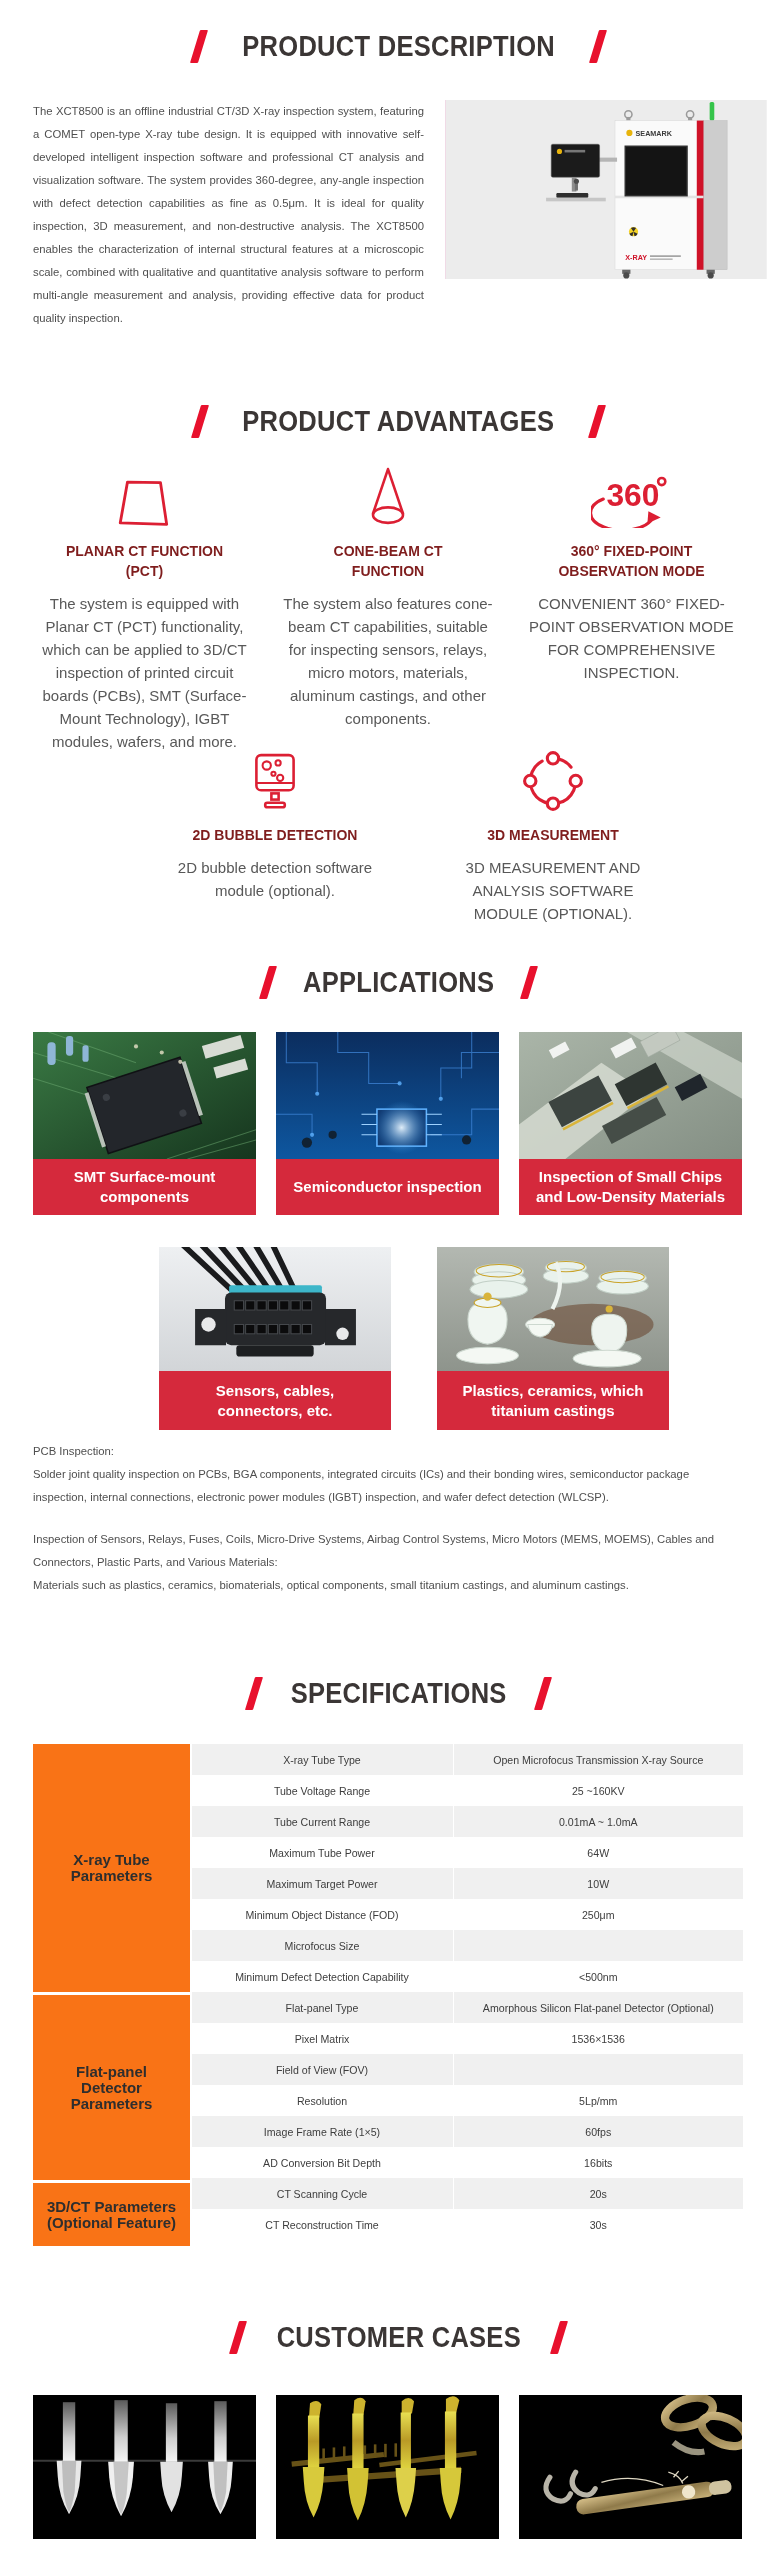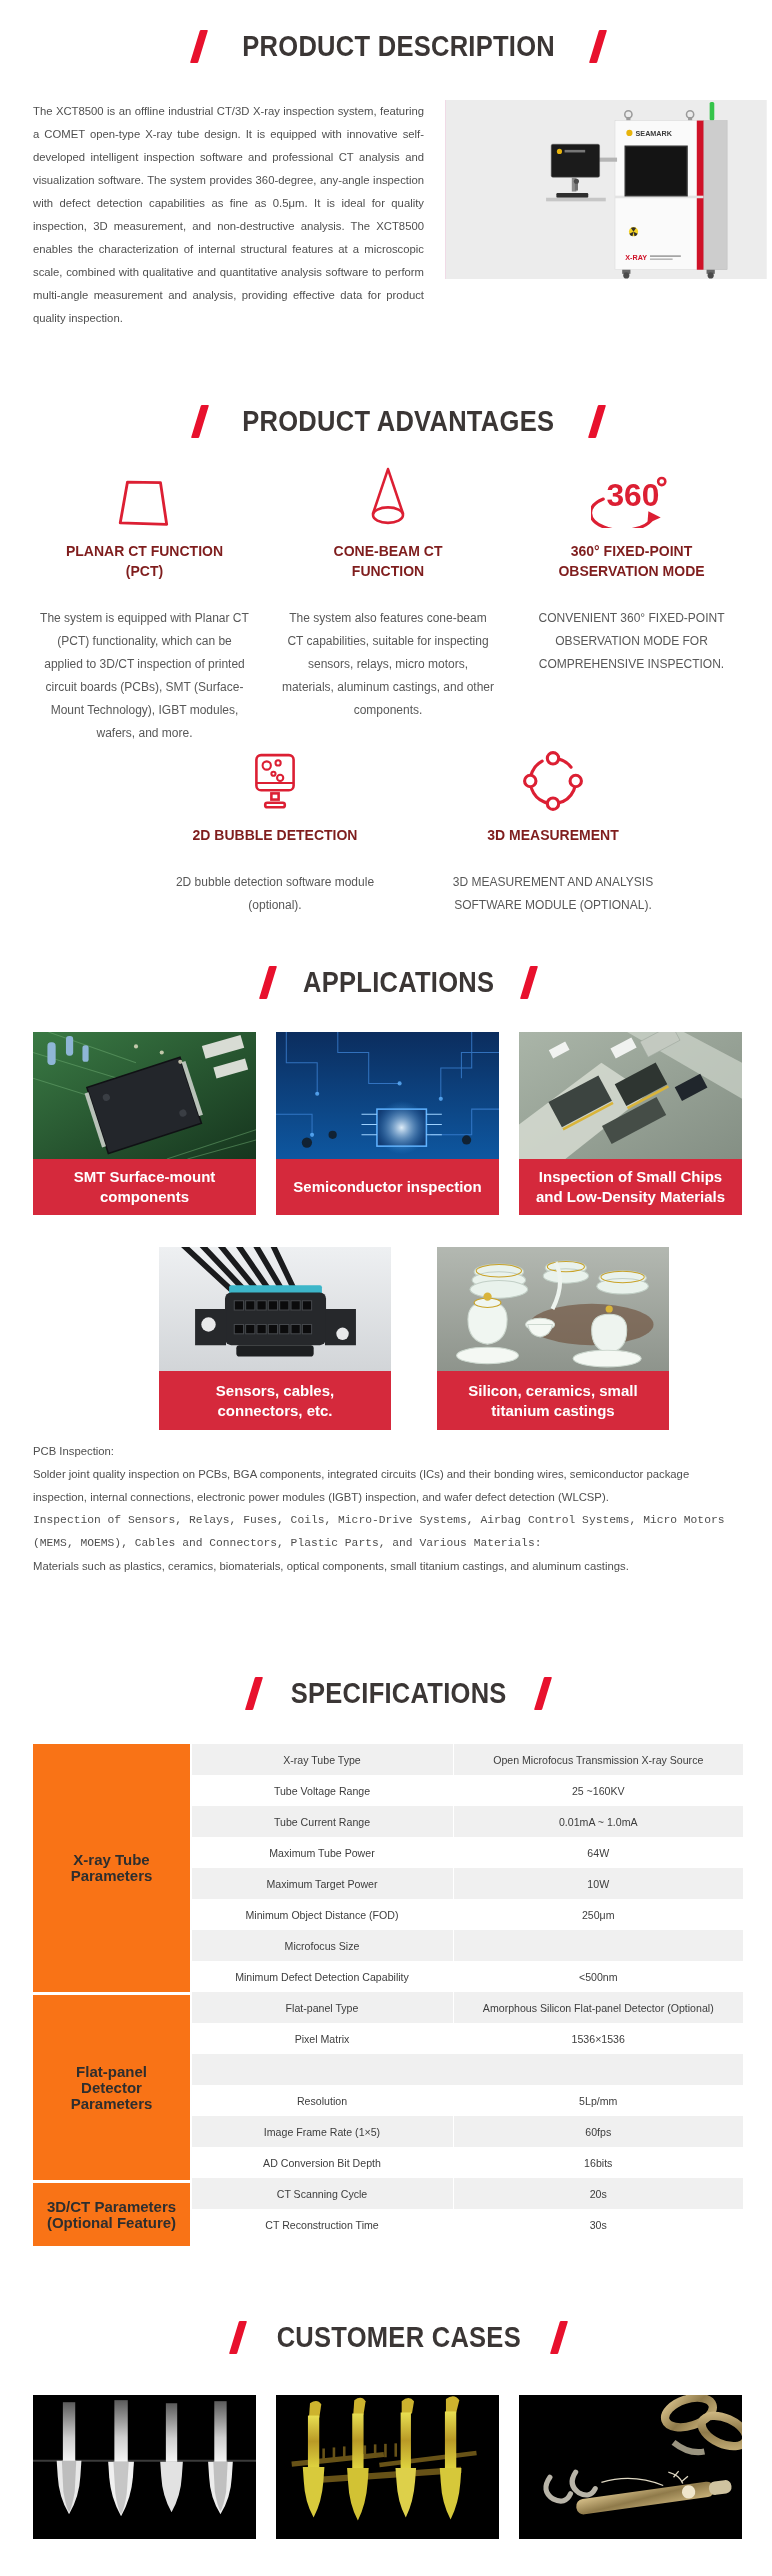--- a/index.html
+++ b/index.html
@@ -17,34 +17,34 @@
   .machine-img{float:right;width:298px;height:179px;margin-left:21px;margin-bottom:5.2px;background:#f9a8d4;}
 
   
   .adv-row1{position:absolute;top:466px;left:33px;width:710px;display:flex;justify-content:space-between;}
   .adv-row2{position:absolute;top:750px;left:33px;width:710px;height:170px;}
   .adv-item{width:223px;text-align:center;}
   .adv-item.abs2a{position:absolute;left:126px;top:0;width:232px;}
   .adv-item.abs2b{position:absolute;left:404px;top:0;width:232px;}
   .adv-icon{height:62px;display:flex;align-items:flex-end;justify-content:center;}
   .adv-title{margin-top:14.4px;font-weight:700;font-size:14px;line-height:19.6px;color:#7f1d1d;white-space:pre-line;}
-  .adv-text{margin-top:25px;font-size:12px;line-height:23px;color:#585858;padding:0 4.1px;}
+  .adv-text{margin-top:10px;font-size:15px;line-height:23px;color:#585858;padding:0 4.1px;}
 
   
   .app-row1{position:absolute;top:1032px;left:33px;width:710px;display:flex;gap:20px;}
   .app-row2{position:absolute;top:1247px;left:33px;width:710px;height:242px;}
   .app-card{width:223px;}
   .app-card.r2a{position:absolute;left:126px;top:0;width:232px;}
   .app-card.r2b{position:absolute;left:404px;top:0;width:232px;}
   .app-img{height:127px;position:relative;overflow:hidden;background:#223;}
   .app-row2 .app-img{height:124px;}
   .app-label{background:#d5293c;color:#fff;display:flex;align-items:center;justify-content:center;text-align:center;font-weight:700;font-size:15px;line-height:19.6px;padding:0 6.2px;box-sizing:border-box;height:56px;white-space:pre-line;}
   .app-row2 .app-label{height:59px;}
   .pcb-block{position:absolute;top:1440px;left:33px;width:710px;font-size:11.3px;line-height:23px;color:#4f4f4f;}
-  .pcb-block .sub2{font-family:Liberation Mono, monospace;}
+  .pcb-block .sub2{margin-top:19px;}
 
   
   .spec-table{position:absolute;top:1744px;left:33px;width:710px;display:flex;}
   .tgroups{width:157px;margin-right:1.5px;flex:0 0 auto;}
   .tgroup{background:#f97316;display:flex;align-items:center;justify-content:center;text-align:center;font-size:15px;line-height:16px;color:#2e2e2e;padding:0 12.4px;box-sizing:border-box;font-weight:bold;}
   .tg1{height:248px;margin-bottom:3.1px;}
   .tg2{height:185px;margin-bottom:3.1px;}
   .tg3{height:63px;}
   .trows{flex:1;}
   .trow{display:flex;height:31px;}
@@ -395,21 +395,21 @@
           </g>
           <g fill="#f4f8f3" stroke="#cdd8cf" stroke-width="2">
             <ellipse cx="200" cy="150" rx="28" ry="12"></ellipse>
               <path d="M176 150 q4 22 24 24 q20 -2 24 -24z"></path>
             <ellipse cx="98" cy="210" rx="60" ry="16"></ellipse>
               <ellipse cx="330" cy="216" rx="66" ry="16"></ellipse>
           </g>
           <path d="M230 30 q20 40 -6 90" stroke="#eef4ef" stroke-width="8" fill="none"></path>
         </svg>
       </div>
-      <div class="app-label">Silicon, ceramics, small
+      <div class="app-label">Plastics, ceramics, which
 titanium castings</div>
     </div>
   </div>
 
   <div class="pcb-block">
     <div>PCB Inspection:</div>
     <div>Solder joint quality inspection on PCBs, BGA components, integrated circuits (ICs) and their bonding wires, semiconductor package inspection, internal connections, electronic power modules (IGBT) inspection, and wafer defect detection (WLCSP).</div>
     <div class="sub2">Inspection of Sensors, Relays, Fuses, Coils, Micro-Drive Systems, Airbag Control Systems, Micro Motors (MEMS, MOEMS), Cables and Connectors, Plastic Parts, and Various Materials:</div>
     <div>Materials such as plastics, ceramics, biomaterials, optical components, small titanium castings, and aluminum castings.</div>
   </div>
@@ -460,20 +460,21 @@
         </div>
       <div class="trow odd">
           <div class="tparam">Flat-panel Type</div>
           <div class="tval">Amorphous Silicon Flat-panel Detector (Optional)</div>
         </div>
       <div class="trow">
           <div class="tparam">Pixel Matrix</div>
           <div class="tval">1536×1536</div>
         </div>
       <div class="trow odd">
+          <div class="tparam">Field of View (FOV)</div>
         </div>
       <div class="trow">
           <div class="tparam">Resolution</div>
           <div class="tval">5Lp/mm</div>
         </div>
       <div class="trow odd">
           <div class="tparam">Image Frame Rate (1×5)</div>
           <div class="tval">60fps</div>
         </div>
       <div class="trow">

